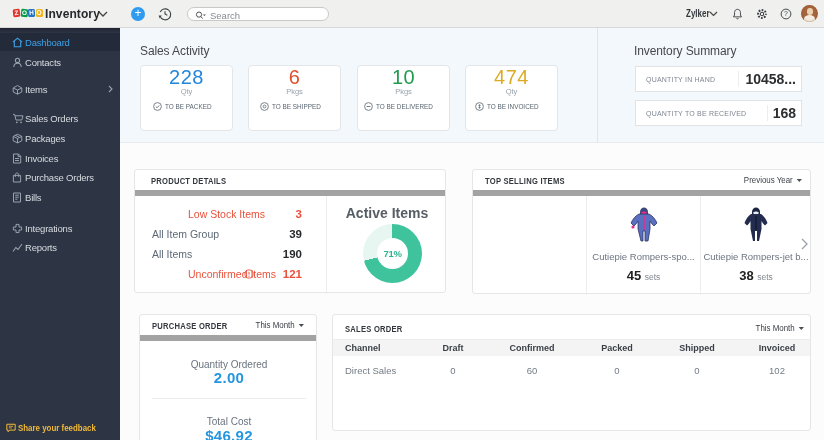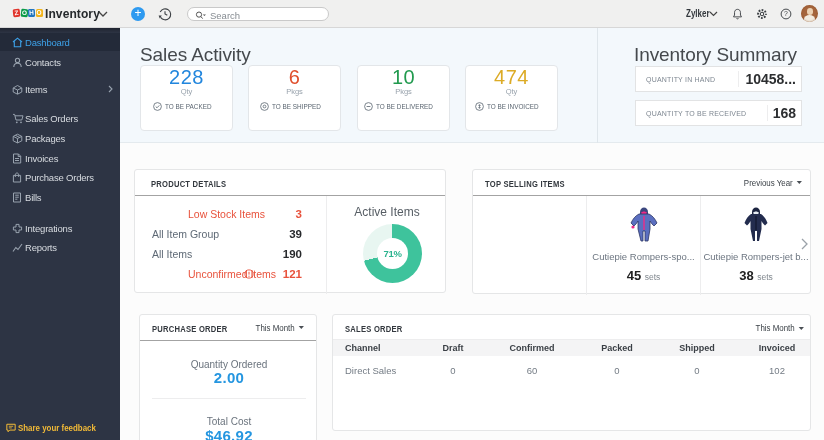--- a/index.html
+++ b/index.html
@@ -16,35 +16,35 @@
   #sidebar { position:absolute; left:0; top:28px; width:120px; height:412px; background:#2d3444; z-index:4; }
   #sidebar::before { content:""; position:absolute; left:0; top:0; width:120px; height:5px; background:linear-gradient(#1f2430, #2d3444); }
   .nav { position:absolute; left:0; width:120px; height:20px; display:flex; align-items:center; color:#d8dce1; font-size:9.5px; letter-spacing:-0.2px; }
   .nav svg { position:absolute; left:12px; }
   .nav .lbl { position:absolute; left:25px; top:50%; transform:translateY(-50%); white-space:nowrap; }
   .nav.active { background:#232a39; color:#3da1e8; height:18px; }
 
   
   #topsec { position:absolute; left:120px; top:28px; width:704px; height:115px; background:#f3f8fc; border-bottom:1px solid #e4eaee; }
   #topdivider { position:absolute; left:597px; top:28px; width:1px; height:115px; background:#dfe6eb; }
-  .sectitle { position:absolute; font-size:19px; color:#45494d; letter-spacing:-0.1px; }
+  .sectitle { position:absolute; font-size:12px; color:#45494d; letter-spacing:-0.1px; }
   .scard { position:absolute; top:65px; width:93px; height:66px; background:#fff; border:1px solid #e3e6e9; border-radius:4px; text-align:center; }
   .scard .num { font-size:20px; letter-spacing:0.5px; }
   .scard .unit { font-size:7.5px; color:#98a2ac; margin-top:-2px; }
   .scard .tobe { font-size:7.5px; color:#5a6570; margin-top:6px; letter-spacing:0px; display:flex; align-items:center; justify-content:center; gap:3px; }
   .scard .tobe .tt { display:inline-block; transform:scaleX(0.85); transform-origin:left center; }
 
   .invbox { position:absolute; left:635px; width:167px; height:26px; background:#fff; border:1px solid #e2e3e4; border-radius:0; }
   .invbox .lb { position:absolute; left:10px; top:50%; transform:translateY(-50%); font-size:7px; color:#7e8791; letter-spacing:0.2px; }
   .invbox .vl { position:absolute; top:4px; bottom:4px; width:1px; background:#ededee; }
   .invbox .vv { position:absolute; right:5px; top:50%; transform:translateY(-50%); font-size:14px; font-weight:bold; color:#2c2e30; }
 
   
   .card { position:absolute; background:#fff; border:1px solid #e5e6e7; border-radius:3px; }
-  .cardhead { position:absolute; left:0; top:0; right:0; height:26px; border-bottom:1px solid #a3a3a3; }
+  .cardhead { position:absolute; left:0; top:0; right:0; height:26px; border-bottom:6px solid #a3a3a3; }
   .cardhead .ht { position:absolute; left:12px; top:50%; transform:translateY(-50%) scaleX(0.8); transform-origin:left center; font-size:9.5px; font-weight:bold; color:#33383e; letter-spacing:0.3px; white-space:nowrap; }
   .cardhead .hr { position:absolute; right:12px; top:50%; transform:translateY(-50%) scaleX(0.88); transform-origin:right center; font-size:9px; color:#3c4248; white-space:nowrap; }
   .caret { display:inline-block; width:0; height:0; border-left:3px solid transparent; border-right:3px solid transparent; border-top:3.5px solid #4a4f55; vertical-align:middle; margin-left:4px; margin-bottom:1px; }
 
   
   .pdrow { position:absolute; left:17px; width:288px; font-size:10.5px; }
   .pdrow .k { color:#5e6975; }
   .pdrow .v { position:absolute; right:138px; top:0; font-weight:bold; color:#27292c; font-size:11.5px; }
   .pdrow.red .k, .pdrow.red .v { color:#e8523c;padding-left:36px; }
 
@@ -255,21 +255,21 @@
   <div class="pdrow" style="top:58px;"><span class="k">All Item Group</span><span class="v">39</span></div>
   <div class="pdrow" style="top:78px;"><span class="k">All Items</span><span class="v">190</span></div>
   <div class="pdrow red" style="top:98px;"><span class="k">Unconfirmed Items</span>
     <svg style="position:absolute; left:92px; top:1px;" width="10" height="10" viewBox="0 0 10 10">
         <circle cx="5" cy="5" r="4.1" fill="none" stroke="#e8523c" stroke-width="0.9"></circle>
         <path d="M5 2.8 L5 5.6" stroke="#e8523c" stroke-width="1"></path>
         <circle cx="5" cy="7.2" r="0.6" fill="#e8523c"></circle>
       </svg>
     <span class="v">121</span></div>
   <div class="abs" style="left:192px; top:26px; width:120px; height:98px; text-align:center;">
-    <div style="font-size:12px; color:#565d64; margin-top:9px;">Active Items</div>
+    <div style="font-size:14px; color:#565d64; margin-top:9px;font-weight:bold;">Active Items</div>
     <div class="abs" style="left:36px; top:28px; width:59px; height:59px; border-radius:50%; background:conic-gradient(#3ec39c 0 71%, #e8f6f1 71% 100%);">
       <div class="abs" style="left:14px; top:14px; width:31px; height:31px; border-radius:50%; background:#fff; font-size:9.5px; font-weight:bold; color:#2bb38f; line-height:31px; letter-spacing:-0.3px; text-align:center;">71%</div>
     </div>
   </div>
 </div>
 
 <div class="card" style="left:472px; top:169px; width:339px; height:125px;">
   <div class="cardhead">
       <span class="ht">TOP SELLING ITEMS</span>
       <span class="hr" style="right:8px;">Previous Year<span class="caret"></span></span>

